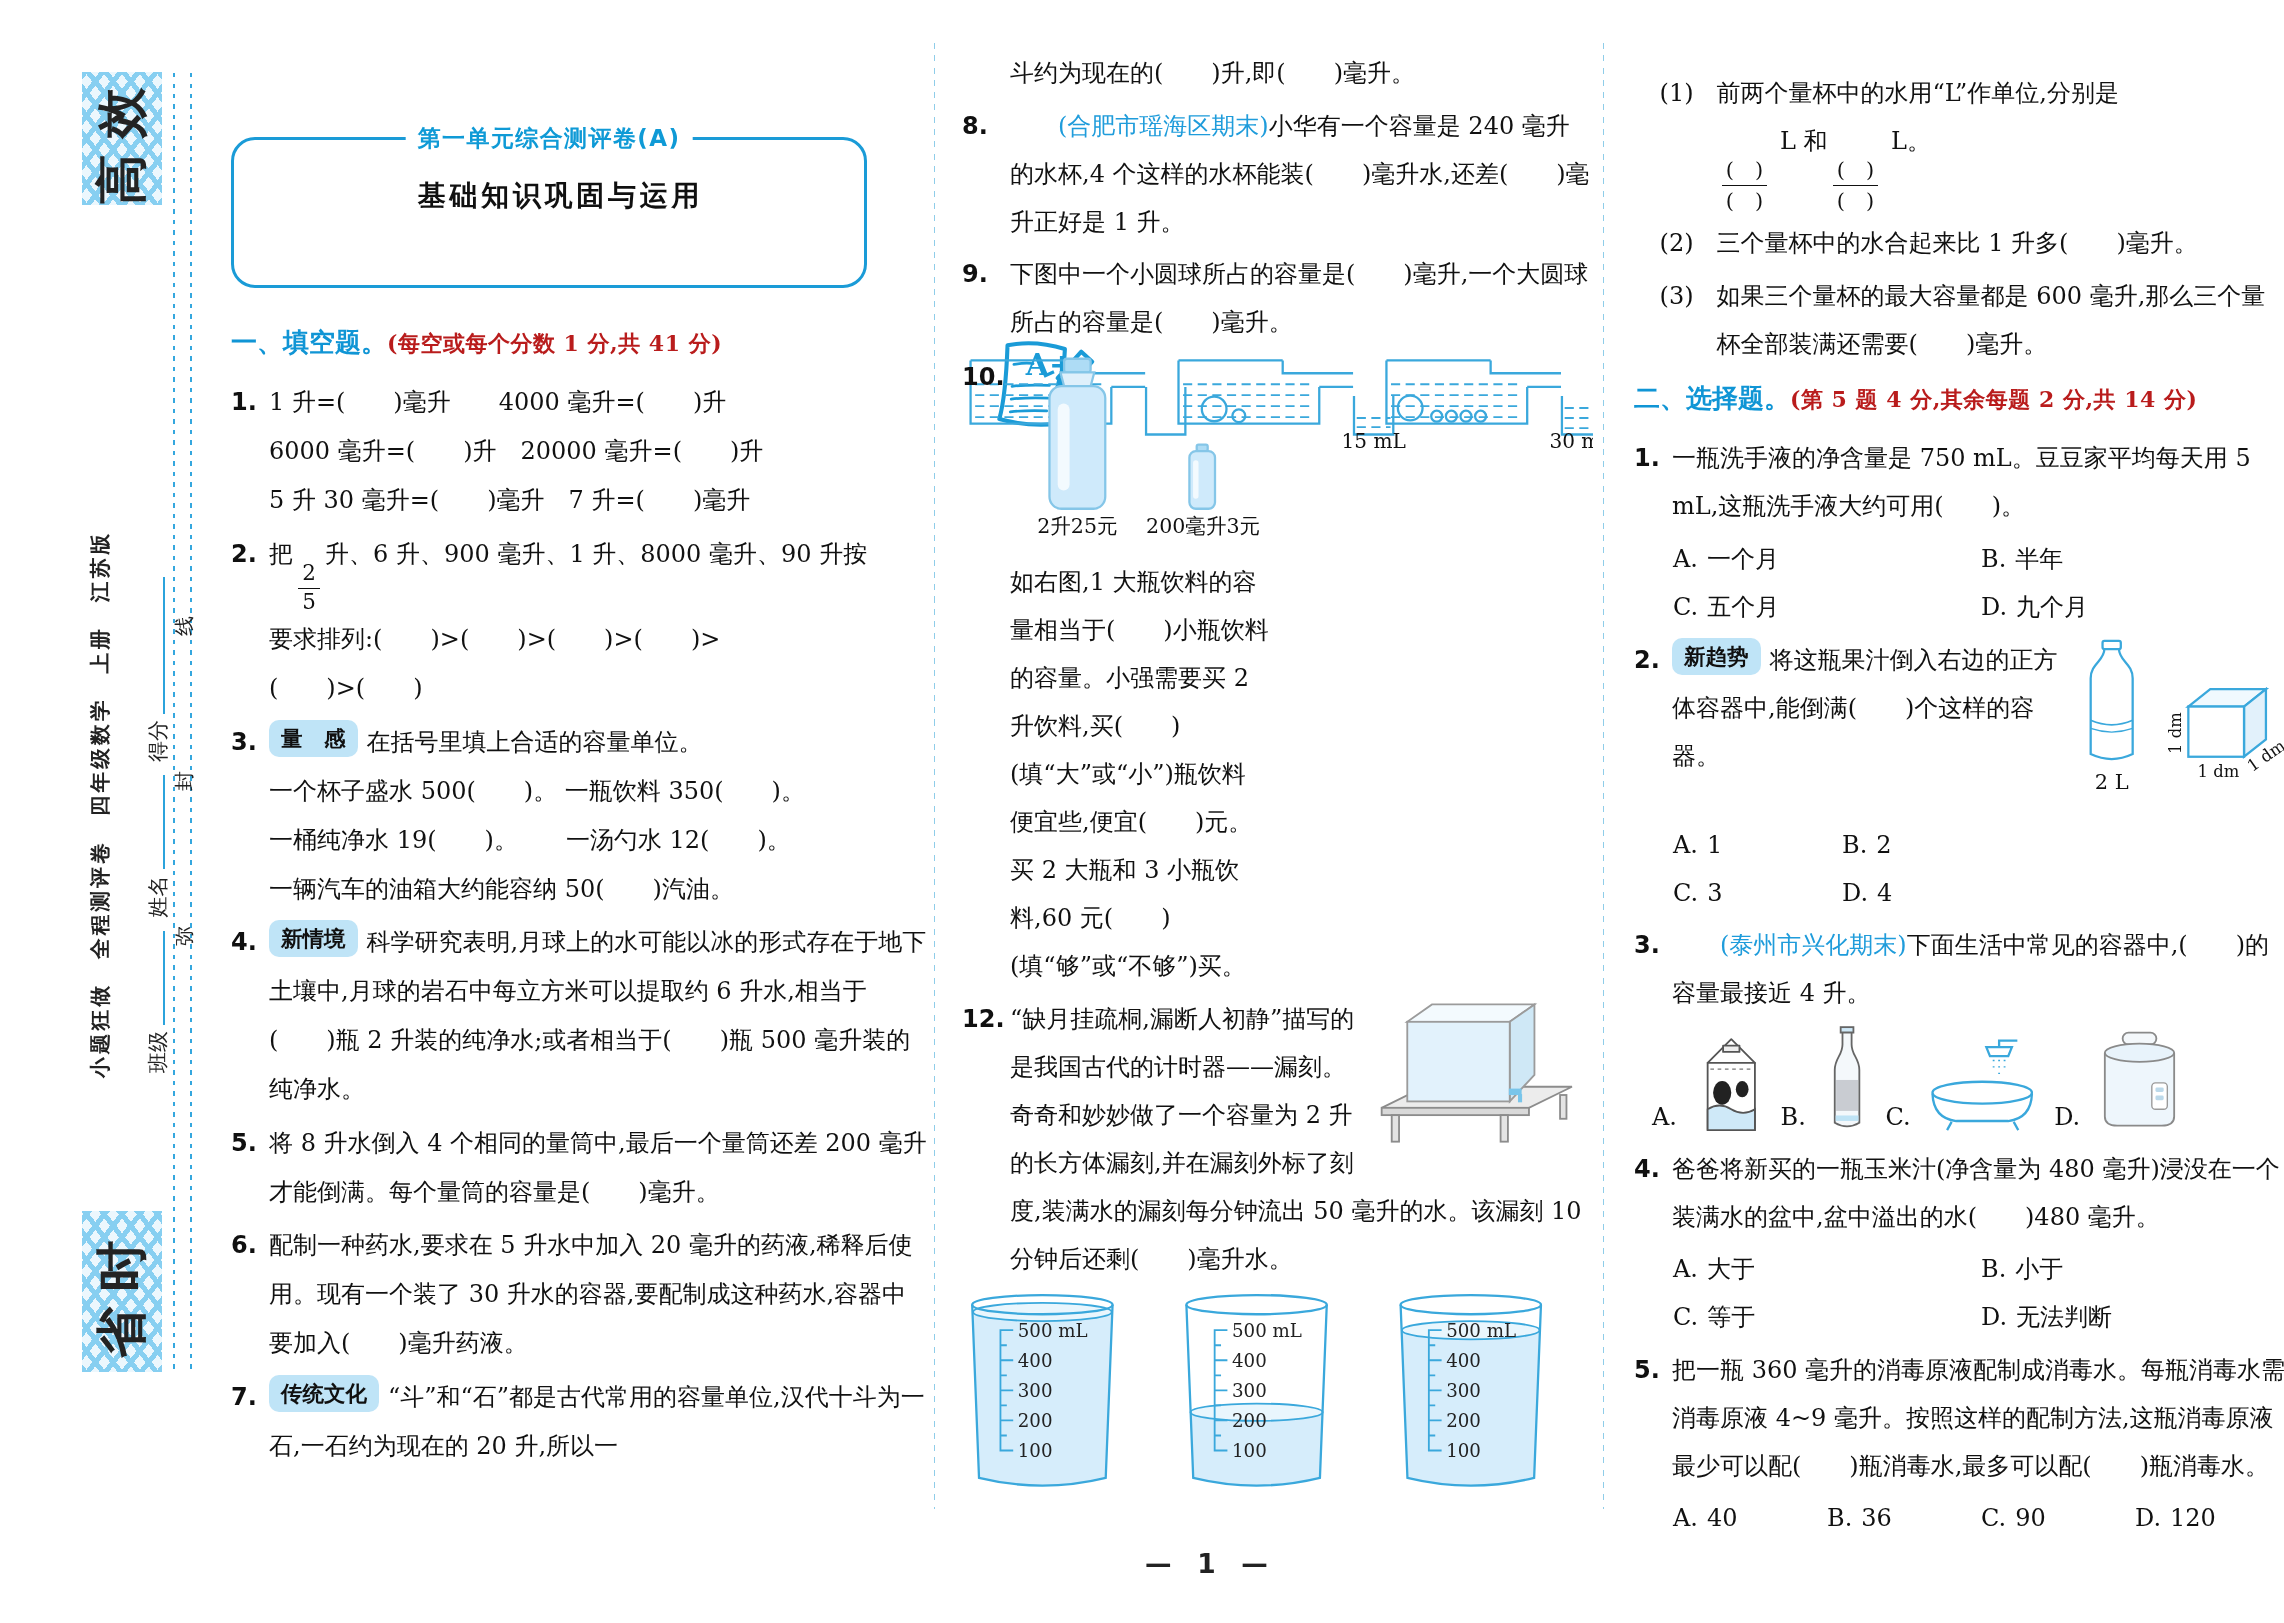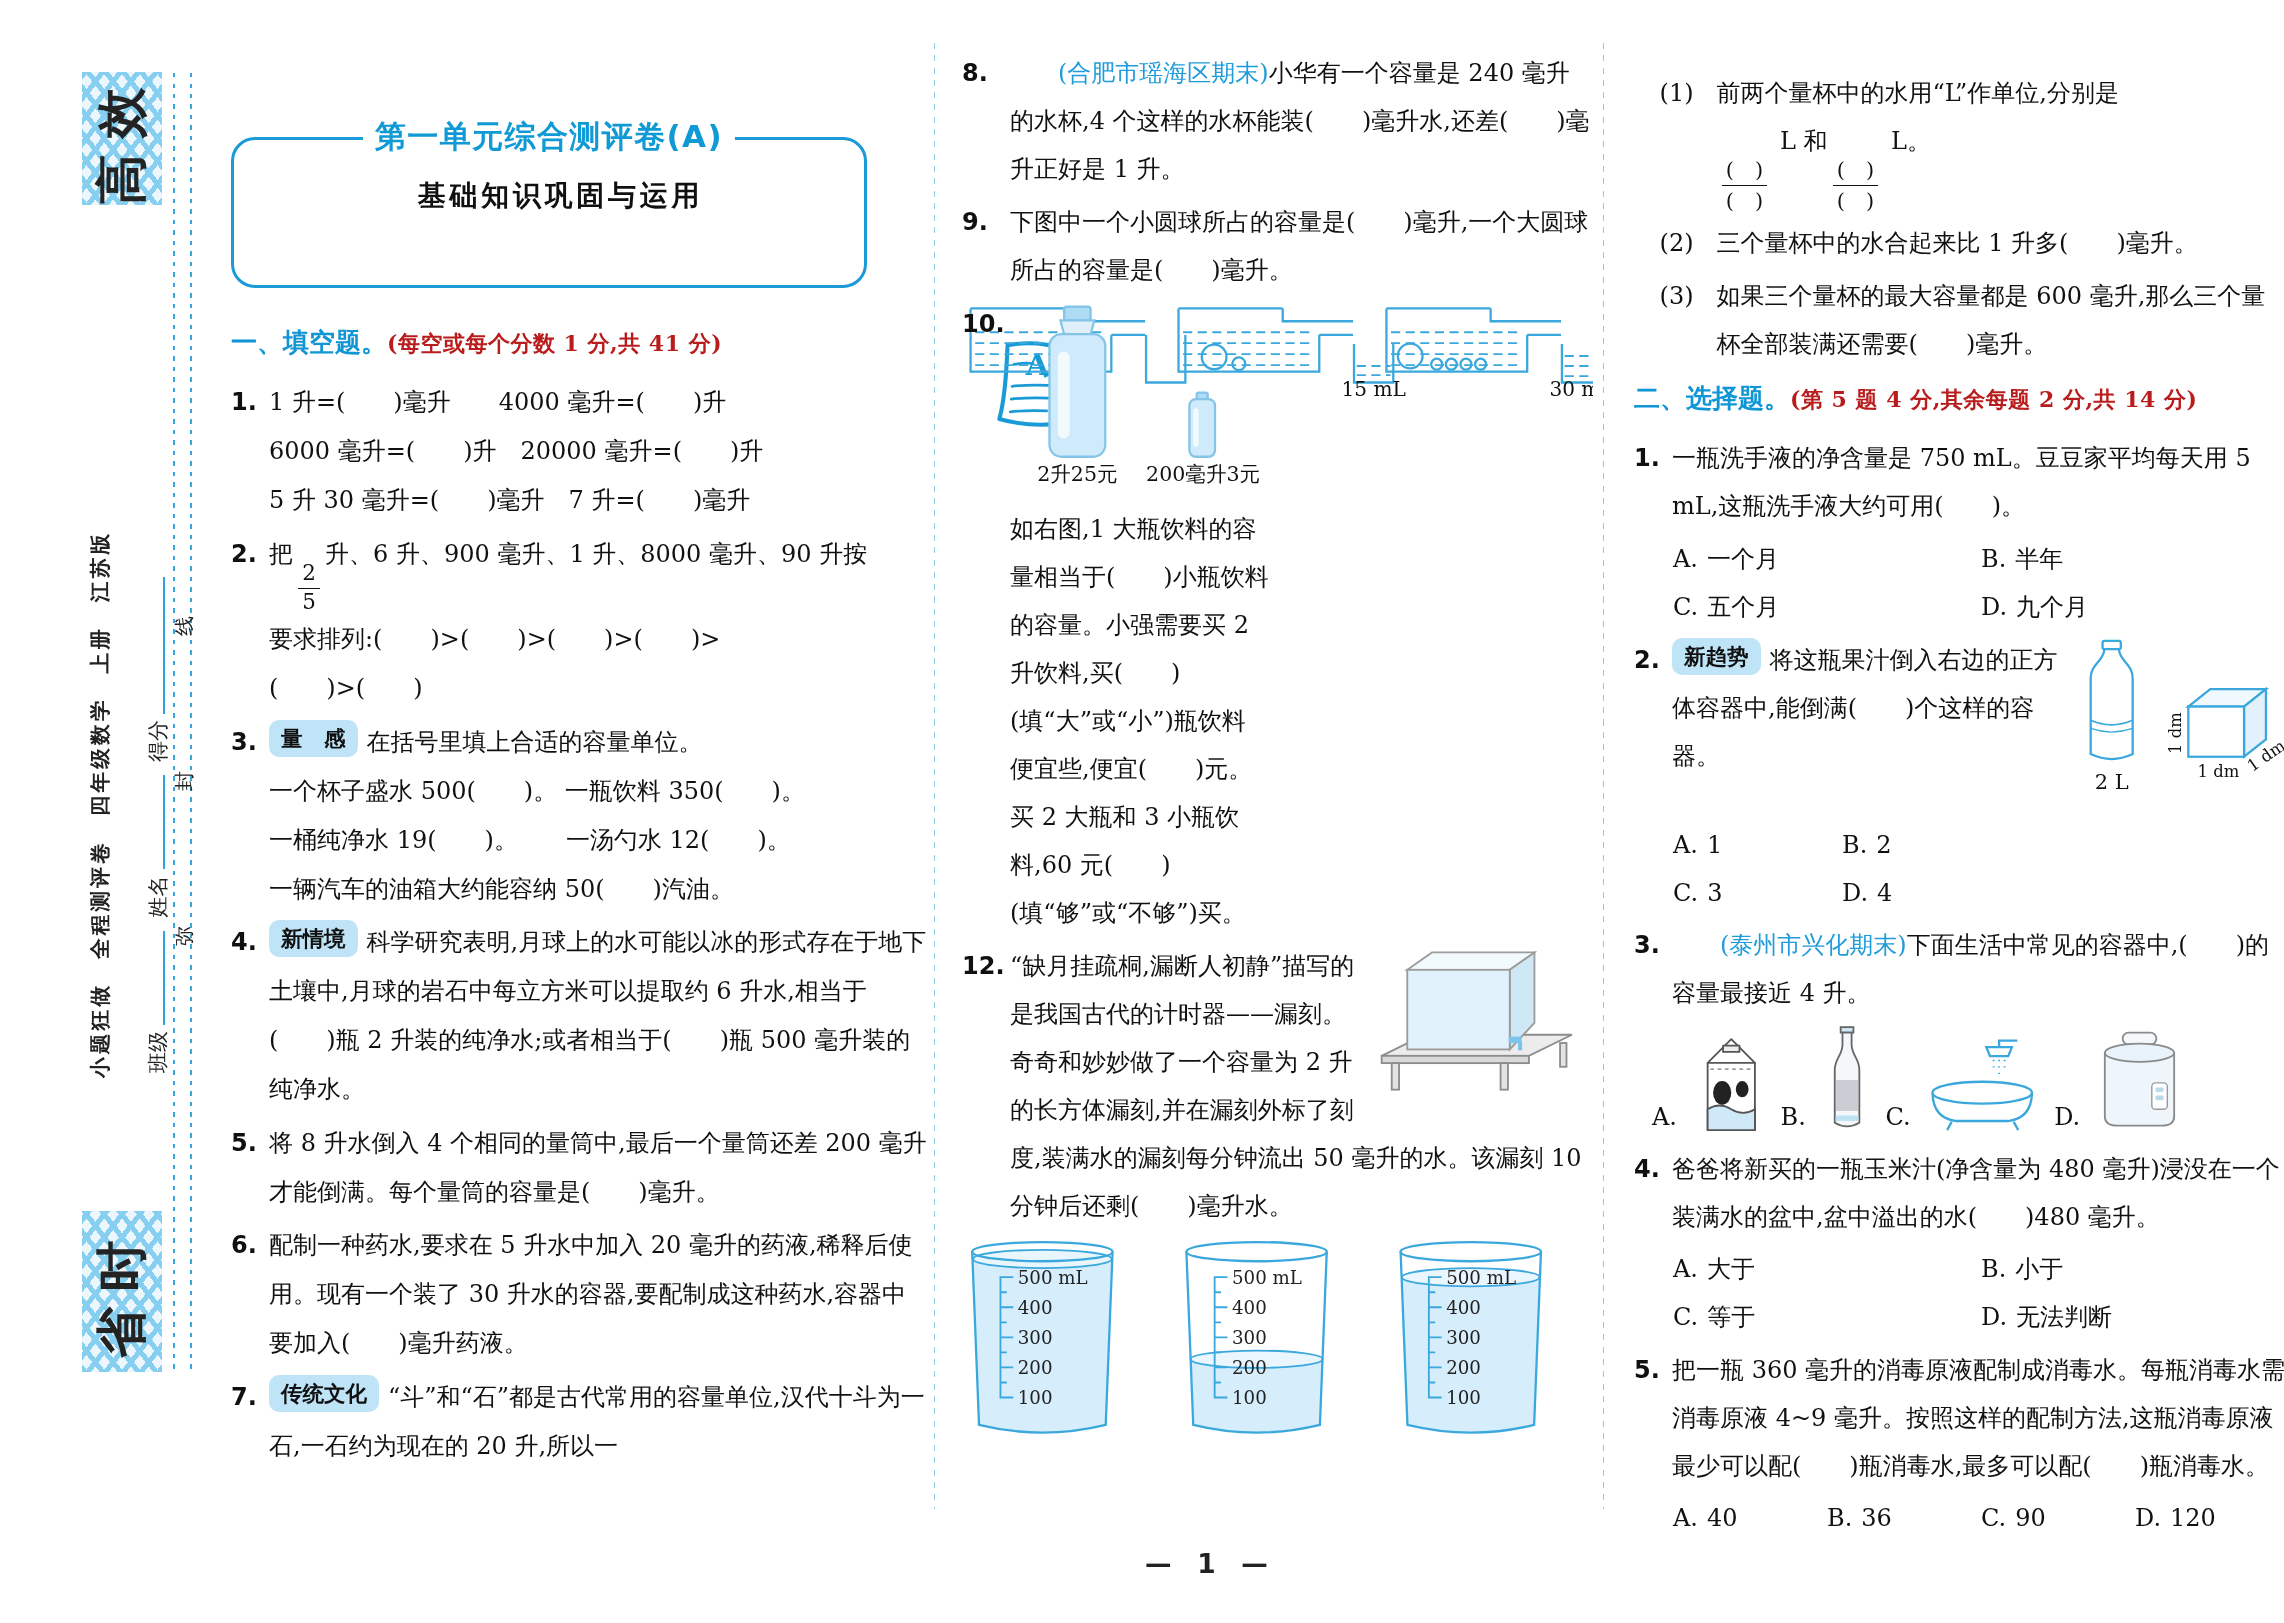--- a/index.html
+++ b/index.html
@@ -31,21 +31,21 @@
   
   .divider{position:absolute;top:43px;height:1466px;width:1.4px;
            background-image:repeating-linear-gradient(to bottom,#8fcde9 0 6px,rgba(0,0,0,0) 6px 12.3px);}
   #div1{left:934px;} #div2{left:1603px;}
 
   
   #hbox{position:absolute;left:231px;top:137px;width:630px;height:145px;
         border:3.7px solid #1a9bd7;border-radius:24px;}
   #hbox .title{position:absolute;left:50%;top:0;transform:translate(-50%,-56%);background:#fff;
         padding:0 12px;font-family:"DejaVu Sans","Liberation Sans",sans-serif;font-weight:900;
-        font-size:31px;color:#0f9ad6;white-space:nowrap;letter-spacing:1.4px;}
+        font-size:23px;color:#0f9ad6;white-space:nowrap;letter-spacing:1.4px;}
   #hbox .sub{margin-top:37px;text-align:center;font-family:"DejaVu Sans","Liberation Sans",sans-serif;
         font-weight:800;font-size:28px;color:#101010;letter-spacing:3.7px;margin-left:23px;}
   #hbox .meta{margin-top:13.7px;text-align:center;font-size:20px;color:#1c1c1c;letter-spacing:0.9px;}
   #hicon{position:absolute;left:755px;top:188px;width:109px;height:112px;}
 
   
   .col{position:absolute;}
   #col1{left:231px;top:315px;width:696px;}
   #col2{left:962px;top:49px;width:631px;}
   #col3{left:1634px;top:69px;width:655px;}
@@ -163,20 +163,24 @@
       <div class="q">
         <span class="num">6.</span>
         <div class="body"><span class="t">配制一种药水,要求在 5 升水中加入 20 毫升的药液,稀释后使用。现有一个装了 30 升水的容器,要配制成这种药水,容器中要加入(　　)毫升药液。</span></div>
       </div>
       <div class="q">
         <span class="num">7.</span>
         <div class="body"><span class="badge">传统文化</span><span class="t">“斗”和“石”都是古代常用的容量单位,汉代十斗为一石,一石约为现在的 20 升,所以一</span></div>
       </div>
     </div>
   <div class="col" id="col2">
+      <div class="q cont">
+        <span class="num"></span>
+        <div class="body"><span class="t">斗约为现在的(　　)升,即(　　)毫升。</span></div>
+      </div>
       <div class="q">
         <span class="num">8.</span>
         <div class="body"><span class="blue">(合肥市瑶海区期末)</span><span class="t">小华有一个容量是 240 毫升的水杯,4 个这样的水杯能装(　　)毫升水,还差(　　)毫升正好是 1 升。</span></div>
       </div>
       <div class="q">
         <span class="num">9.</span>
         <div class="body"><span class="t">下图中一个小圆球所占的容量是(　　)毫升,一个大圆球所占的容量是(　　)毫升。</span></div>
       </div>
       <div class="figblock">
         <span class="figwrap">

